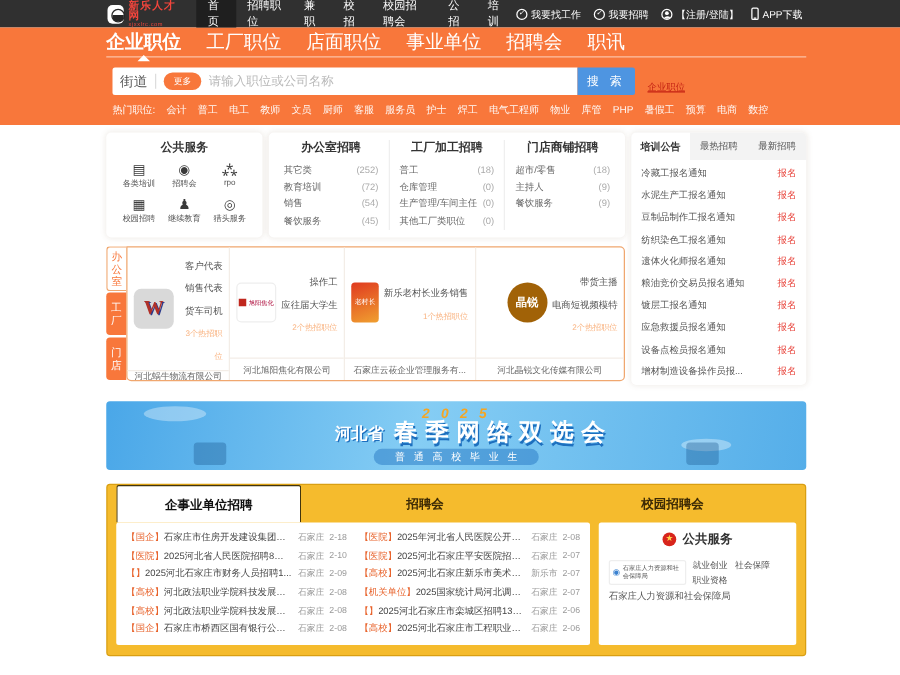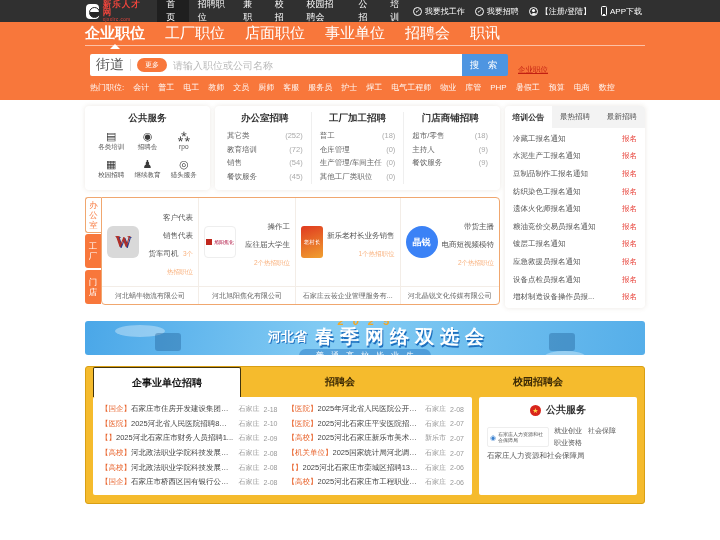--- a/index.html
+++ b/index.html
@@ -34,21 +34,21 @@
   .orange { background:#f8773b; padding:0 75px 7px 85px; }
   .subnav { height:24px; display:flex; align-items:center; gap:20px;
     border-bottom:1px solid rgba(255,255,255,.55); color:#fff; font-size:15px; }
   .subnav a { position:relative; padding:5px 0; }
   .subnav a.active { font-weight:bold; }
   .subnav a.active::after { content:""; position:absolute; left:50%; bottom:-1px; transform:translateX(-50%);
     border-left:5px solid transparent; border-right:5px solid transparent; border-bottom:5px solid #ffffff; }
   .search-row { display:flex; align-items:flex-end; margin:8px 0 0 5px; position:relative; }
   .search-box { width:372px; height:22px; background:#fff; border-radius:2px 0 0 2px;
     display:flex; align-items:center; padding:0 6px; gap:6px; }
-  .region { font-size:14px; color:#555; display:flex; gap:2px; }
+  .region { font-size:11px; color:#555; display:flex; gap:2px; }
   .s-div { width:1px; height:12px; background:#ddd; }
   .more-btn { background:#f8773b; color:#fff; font-size:7px; border:none; border-radius:7px;
     padding:2px 8px; cursor:pointer; }
   .s-input { flex:1; border:none; outline:none; font-size:10px; color:#333; }
   .s-input::placeholder { color:#b9b9b9; }
   .s-btn { width:46px; height:22px; background:#4e95e1; color:#fff; border:none; font-size:9.5px;
     letter-spacing:3px; border-radius:0 2px 2px 0; cursor:pointer; }
   .adv { font-size:7.5px; color:#c21f12; text-decoration:underline; margin-left:10px; padding-bottom:1px; }
   .hot-row { display:flex; align-items:center; gap:9px; margin:6px 0 0 5px;
     color:#fff; font-size:8px; white-space:nowrap; overflow:hidden; }
@@ -94,34 +94,34 @@
   .sc-hot { font-size:6.5px; color:#f9b27f; margin-top:1px; }
   .sc-name { height:18px; border-top:1px solid #f3ede7; font-size:7px; color:#666;
     display:flex; align-items:center; justify-content:center; white-space:nowrap; overflow:hidden; }
   .lg0 { width:32px; height:32px; background:#d9d9d9; border-radius:6px; color:#b03028;
     font-family:"Liberation Serif", serif; font-weight:bold; font-size:16px; text-shadow:1px 1px 0 #2b3a8c; }
   .lg1 { width:32px; height:32px; background:#fff; border:1px solid #eee; border-radius:4px;
     font-size:5px; color:#a03; gap:2px; }
   .lg1 em { font-style:normal; width:6px; height:6px; background:#c0271d; display:inline-block; }
   .lg2 { width:22px; height:32px; background:linear-gradient(160deg,#e03a20,#f0a030); border-radius:3px;
     color:#fff; font-size:5.5px; text-align:center; line-height:7px; }
-  .lg3 { width:32px; height:32px; background:#3b82f6; border-radius:16px; color:#fff; font-weight:bold; font-size:9px; }
+  .lg3 { width:32px; height:32px; background:#a16207; border-radius:16px; color:#fff; font-weight:bold; font-size:9px;margin-left:20px; }
 
   
   .training { width:140px; height:202px; padding-bottom:4px; }
   .t-tabs { display:flex; height:22px; background:#f3f3f3; border-radius:4px 4px 0 0; overflow:hidden; }
   .t-tab { flex:1; display:flex; align-items:center; justify-content:center; font-size:7.5px; color:#555; }
   .t-tab.active { background:#fff; color:#333; font-weight:bold; font-size:8px; }
   .t-list { padding:2px 8px 0; }
   .t-row { display:flex; align-items:center; justify-content:space-between; height:17.6px; }
   .t-title { font-size:7.5px; color:#555; white-space:nowrap; overflow:hidden; text-overflow:ellipsis; }
   .t-apply { font-size:7.5px; color:#e73c33; flex:none; margin-left:4px; }
 
   
-  .banner1 { width:560px; height:34px; margin:13px 75px 0 85px; border-radius:3px;
+  .banner1 { width:560px; height:55px; margin:13px 75px 0 85px; border-radius:3px;
     background:linear-gradient(100deg,#4aa7e8 0%,#85cdf4 45%,#55aee9 100%);
     position:relative; overflow:hidden; display:flex; flex-direction:column;
     align-items:center; justify-content:center; color:#fff; }
   .banner1 .cloud { position:absolute; background:rgba(255,255,255,.35); border-radius:50%; }
   .b1-row { display:flex; align-items:center; gap:8px; line-height:1; }
   .b1-year { color:#f5a623; font-weight:bold; font-style:italic; font-size:11px; letter-spacing:3px; }
   .b1-prov { font-size:13px; font-weight:bold; text-shadow:1px 1px 0 #1d6fbe;margin-left:28px; }
   .b1-title { font-size:19px; font-weight:bold; letter-spacing:6px; text-shadow:1px 2px 0 #1d6fbe; }
   .b1-sub { margin-top:3px; font-size:8px; letter-spacing:7px; background:rgba(29,111,190,.45);
     padding:1px 10px 1px 17px; border-radius:7px; }

